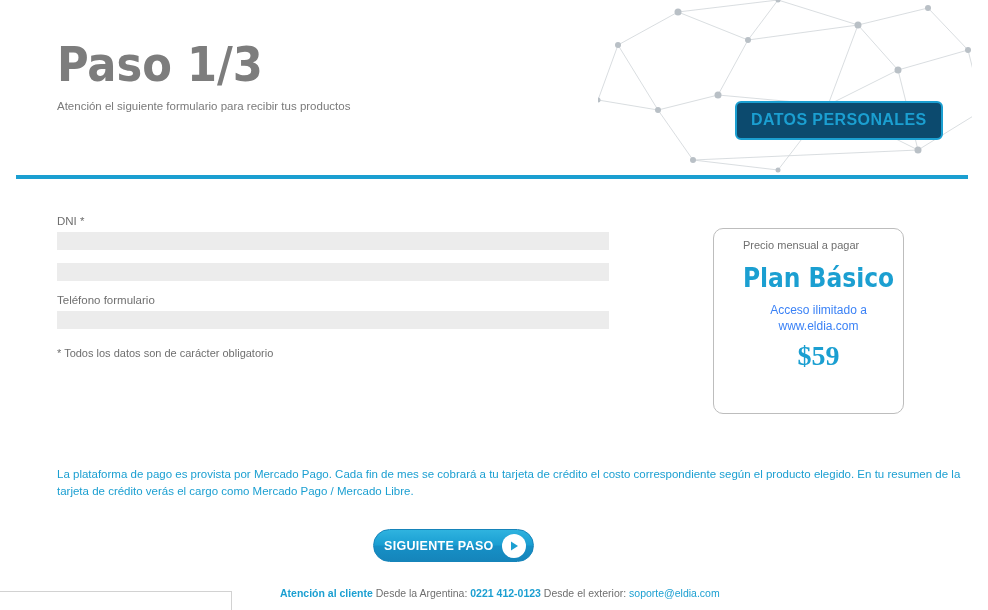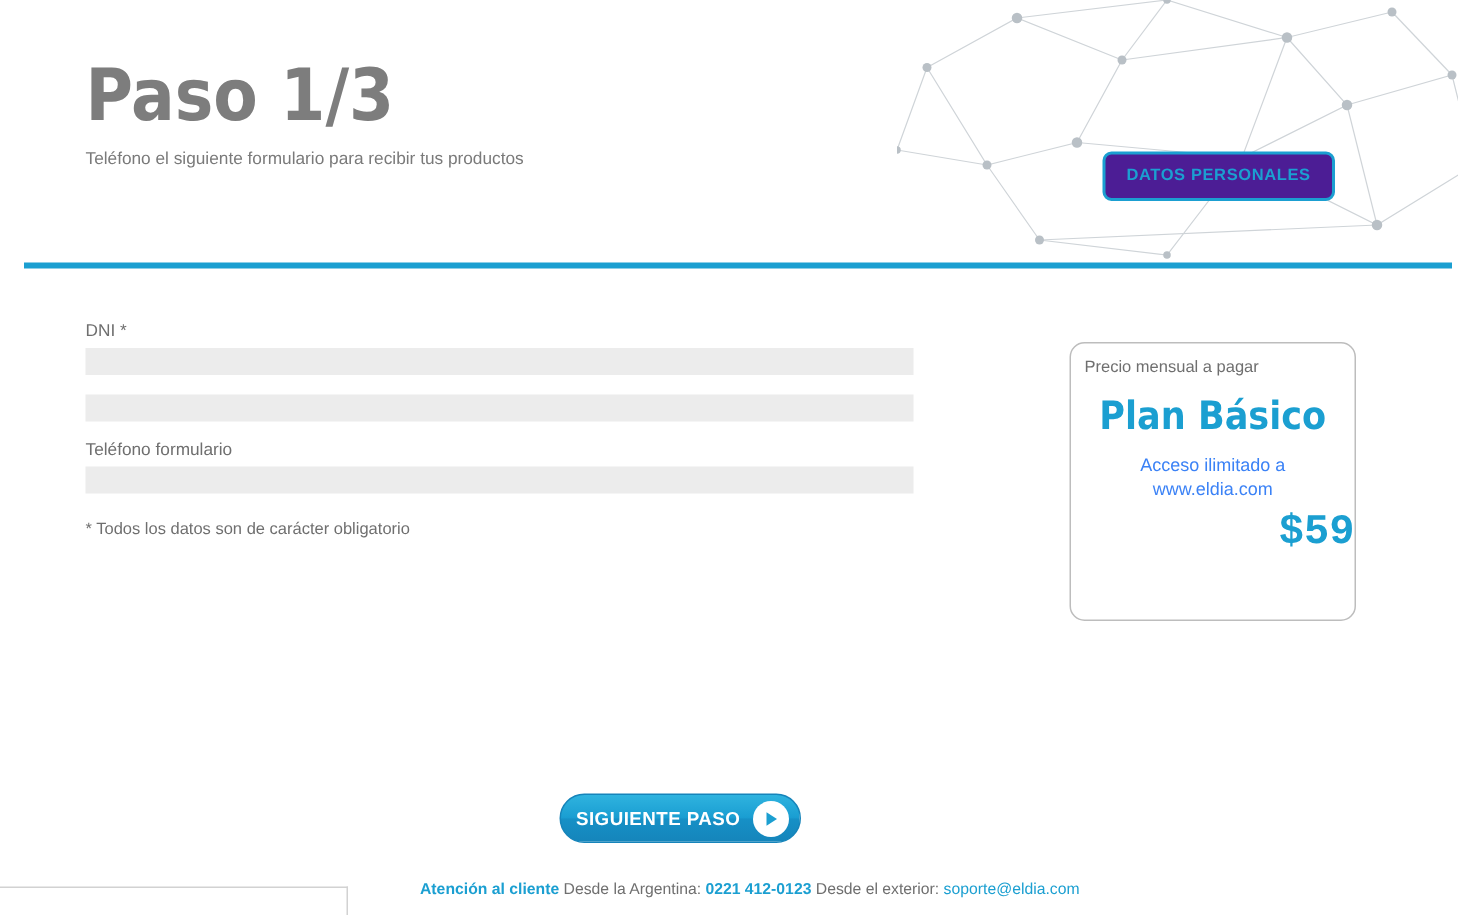--- a/index.html
+++ b/index.html
@@ -51,23 +51,23 @@
     color: #7a7a7a;
     margin-top: 12px;
     font-family: "Liberation Sans", sans-serif;
   }
   .datos-badge {
     position: absolute;
     top: 101px;
     left: 735px;
     border: 2px solid #1b9fd1;
     border-radius: 6px;
-    background: #4c1d95;
+    background: #0c4a6e;
     color: #1b9fd1;
-    font-size: 11px;
+    font-size: 16px;
     font-weight: bold;
     letter-spacing: 0.4px;
     padding: 8px 14px 9px 14px;
     font-family: "Liberation Sans", sans-serif;
   }
   .divider {
     position: absolute;
     top: 175px;
     left: 16px;
     width: 952px;
@@ -125,20 +125,21 @@
     position: absolute;
     top: 228px;
     left: 713px;
     width: 191px;
     height: 186px;
     border: 1px solid #bdbdbd;
     border-radius: 10px;
     box-sizing: border-box;
     background: #ffffff;
     text-align: center;
+    padding-left: 20px;
   }
   .price-label {
     font-size: 11px;
     color: #6f6f6f;
     font-family: "Liberation Sans", sans-serif;
     text-align: left;
     padding: 10px 0 0 9px;
   }
   .plan-name {
     font-family: "DejaVu Sans Condensed", "Liberation Sans", sans-serif;
@@ -148,27 +149,26 @@
     margin-top: 12px;
   }
   .plan-desc {
     font-size: 12px;
     color: #3b82f6;
     font-family: "Liberation Sans", sans-serif;
     line-height: 1.35;
     margin-top: 9px;
   }
   .plan-price {
-    font-family: Liberation Mono, monospace;
+    font-family: Liberation Serif, serif;
     font-size: 28px;
     font-weight: bold;
     color: #1b9fd1;
     margin-top: 8px;
     line-height: 1;
-    text-align: right;
   }
   .plan-period {
     font-family: "DejaVu Sans Condensed", "Liberation Sans", sans-serif;
     font-size: 15px;
     color: #6f6f6f;
     margin-top: 2px;
     letter-spacing: 0.3px;
   }
   
   .next-button {
@@ -275,21 +275,21 @@
       <circle cx="385" cy="110" r="2.5"></circle>
       <circle cx="320" cy="150" r="3.5"></circle>
       <circle cx="95" cy="160" r="3"></circle>
       <circle cx="180" cy="170" r="2.5"></circle>
       <circle cx="0" cy="100" r="2.5"></circle>
     </g>
   </svg>
 
   <div class="header">
     <div class="step-title">Paso 1/3</div>
-    <div class="step-sub">Teléfono el siguiente formulario para recibir tus productos</div>
+    <div class="step-sub">Atención el siguiente formulario para recibir tus productos</div>
   </div>
 
   <div class="datos-badge">DATOS PERSONALES</div>
 
   <div class="divider"></div>
 
   <div class="form">
     <div class="field">
       <label class="field-label">DNI *</label>
       <input class="field-input" type="text" placeholder="" style="">
@@ -297,20 +297,21 @@
     <div class="field">
       <input class="field-input" type="text" placeholder="" style="">
     </div>
     <div class="field">
       <label class="field-label">Teléfono formulario</label>
       <input class="field-input" type="text" placeholder="" style="">
     </div>
     <div class="required-note">* Todos los datos son de carácter obligatorio</div>
   </div>
 
+  <div class="legal">La plataforma de pago es provista por Mercado Pago. Cada fin de mes se cobrará a tu tarjeta de crédito el costo correspondiente según el producto elegido. En tu resumen de la tarjeta de crédito verás el cargo como Mercado Pago / Mercado Libre.</div>
 
   <div class="price-box">
     <div class="price-label">Precio mensual a pagar</div>
     <div class="plan-name">Plan Básico</div>
     <div class="plan-desc">
       <div>Acceso ilimitado a</div>
       <div>www.eldia.com</div>
     </div>
     <div class="plan-price">$59</div>
   </div>

